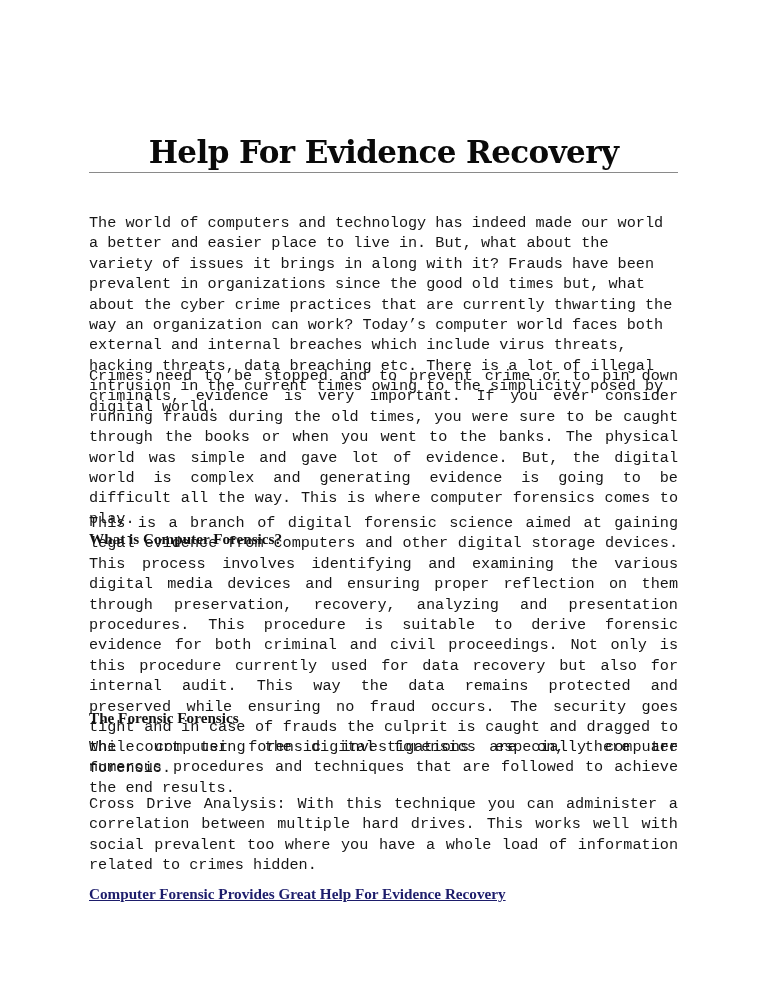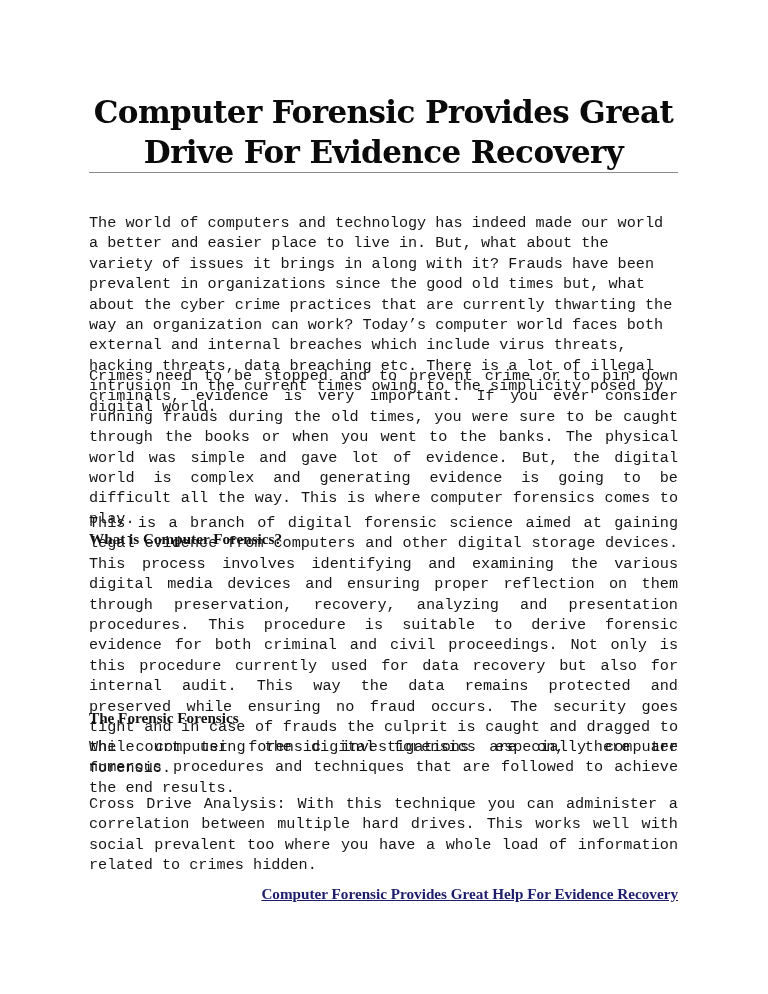--- a/index.html
+++ b/index.html
@@ -69,38 +69,38 @@
       font-size: 15.2px;
       line-height: 20px;
       color: #111111;
       margin: 0;
     }
     .footer-link {
       position: absolute;
       left: 0;
       top: 884px;
       width: 589px;
-      text-align: right;
+      text-align: left;
       font-family: "Liberation Serif", "DejaVu Serif", serif;
       font-weight: bold;
       font-size: 15.2px;
       line-height: 20px;
       color: #1d1d6b;
       text-decoration: underline;
       cursor: pointer;
     }
   </style>
 </head>
 <body>
 
 <div class="page">
 
   <h1 class="title">
-    <span>Computer Forensic Provides Great</span><br>
-    <span>Drive For Evidence Recovery</span>
+    <br>
+    <span>Help For Evidence Recovery</span>
   </h1>
 
   <div class="rule"></div>
 
   <p class="body-text left" style="top: 213px;">The world of computers and technology has indeed made our world a better and easier place to live in. But, what about the variety of issues it brings in along with it? Frauds have been prevalent in organizations since the good old times but, what about the cyber crime practices that are currently thwarting the way an organization can work? Today’s computer world faces both external and internal breaches which include virus threats, hacking threats, data breaching etc. There is a lot of illegal intrusion in the current times owing to the simplicity posed by digital world.</p>
 
   <p class="body-text justify" style="top: 366px;">Crimes need to be stopped and to prevent crime or to pin down criminals, evidence is very important. If you ever consider running frauds during the old times, you were sure to be caught through the books or when you went to the banks. The physical world was simple and gave lot of evidence. But, the digital world is complex and generating evidence is going to be difficult all the way. This is where computer forensics comes to play.</p>
 
   <h2 class="heading" style="top: 481px; margin-top: 48px;">What is Computer Forensics?</h2>
 

